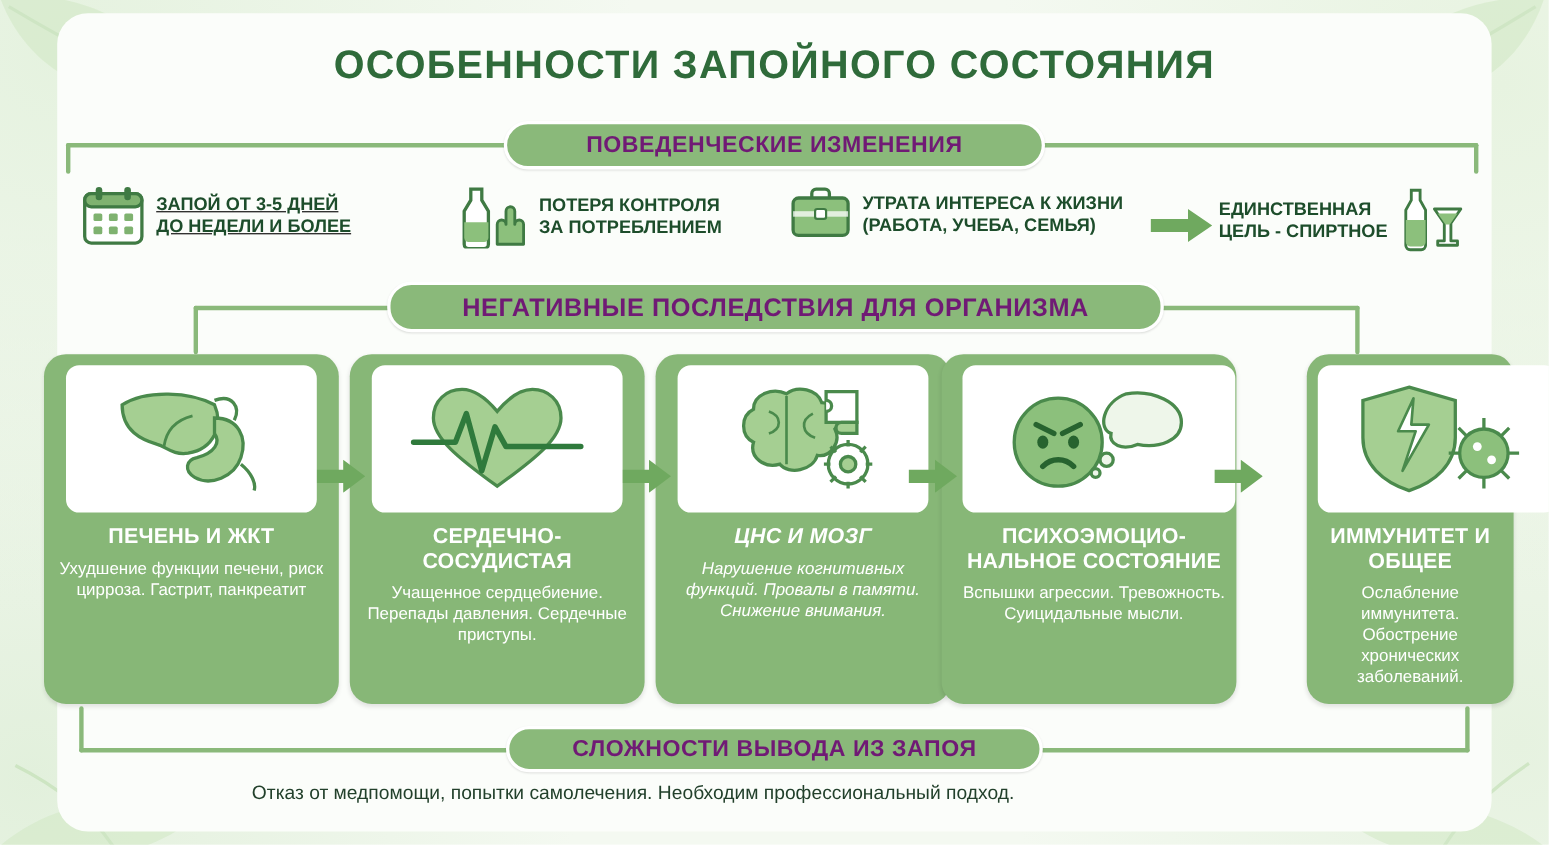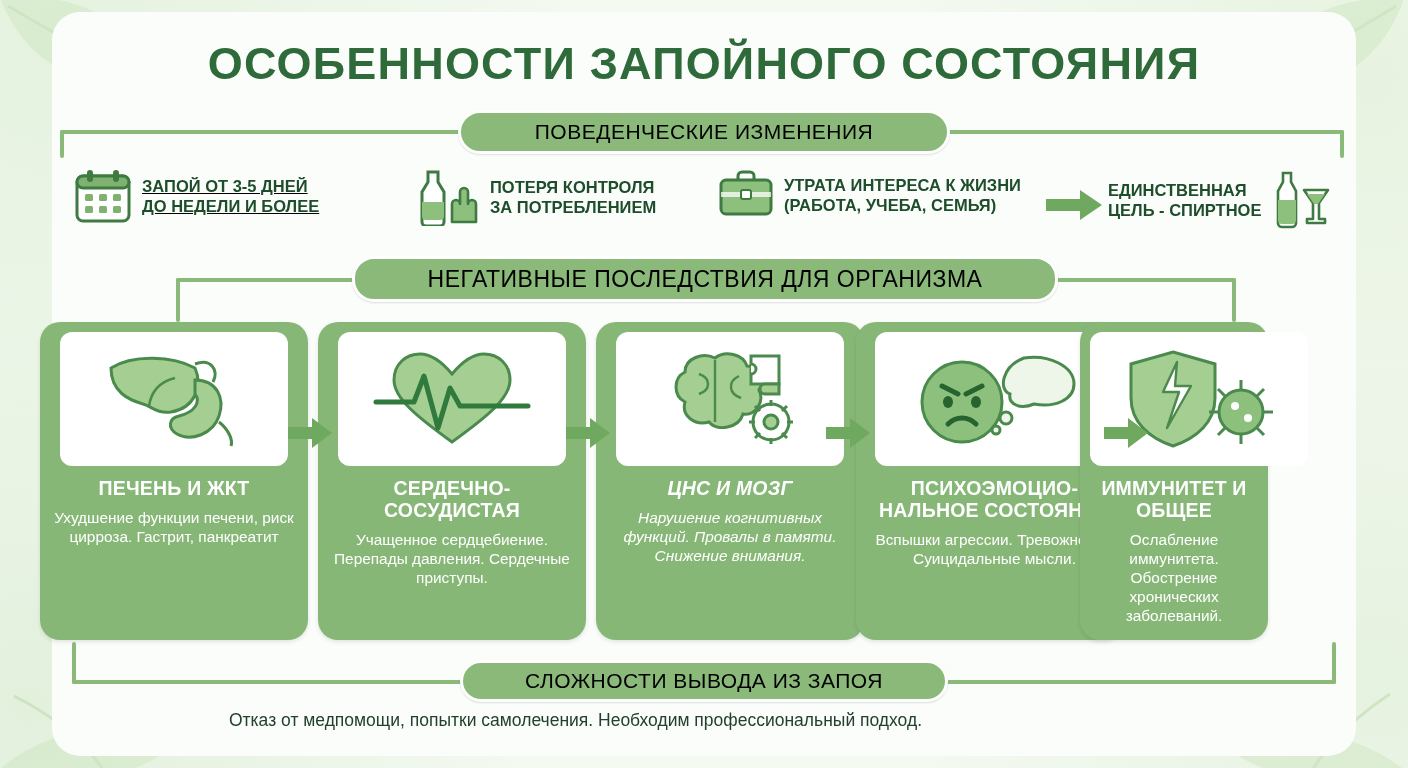--- a/index.html
+++ b/index.html
@@ -26,31 +26,31 @@
     position: absolute;
     left: 52px; top: 12px; width: 1304px; height: 744px;
     background: #fbfdfa;
     border-radius: 28px;
   }
 
   
   .title {
     position: absolute; top: 38px; left: 0; width: 1408px;
     text-align: center;
-    font-size: 45px; font-weight: 700; letter-spacing: 1.2px;
+    font-size: 36px; font-weight: 700; letter-spacing: 1.2px;
     color: #2f6b3a;
   }
 
   
   .pill {
     position: absolute;
     background: #8ab97a;
-    color: #000000;
+    color: #701a75;
     border-radius: 22px;
-    font-weight: 400;
+    font-weight: 700;
     text-align: center;
     display: flex; align-items: center; justify-content: center;
     box-shadow: 0 1px 2px rgba(0,0,0,.12);
     border: 3px solid #ffffff;
   }
   #pill-behavior { left: 458px; top: 110px; width: 492px; height: 44px; font-size: 21px; letter-spacing: .5px; }
   #pill-negative { left: 352px; top: 256px; width: 706px; height: 46px; font-size: 23px; letter-spacing: .5px; }
   #pill-difficulty { left: 460px; top: 660px; width: 488px; height: 42px; font-size: 21px; letter-spacing: .5px; }
 
   
@@ -101,21 +101,21 @@
     letter-spacing: .2px;
   }
   .card p {
     color: #ffffff; font-size: 15.4px; text-align: center;
     line-height: 1.24; margin-top: 8px;
   }
   #card-0 { left: 40px;   }
   #card-1 { left: 318px;  }
   #card-2 { left: 596px; font-style: italic;  }
   #card-3 { left: 856px; width: 268px; padding-left: 19px; }
-  #card-4 { left: 1080px; width: 188px; }
+  #card-4 { left: 1188px; width: 188px; }
   #card-3 .imgbox { width: 248px; }
   #card-4 .imgbox { width: 218px; }
 
   .card-arrow { position: absolute; top: 418px; }
   #ca-0 { left: 288px; }
   #ca-1 { left: 566px; }
   #ca-2 { left: 826px; }
   #ca-3 { left: 1104px; }
 
   

